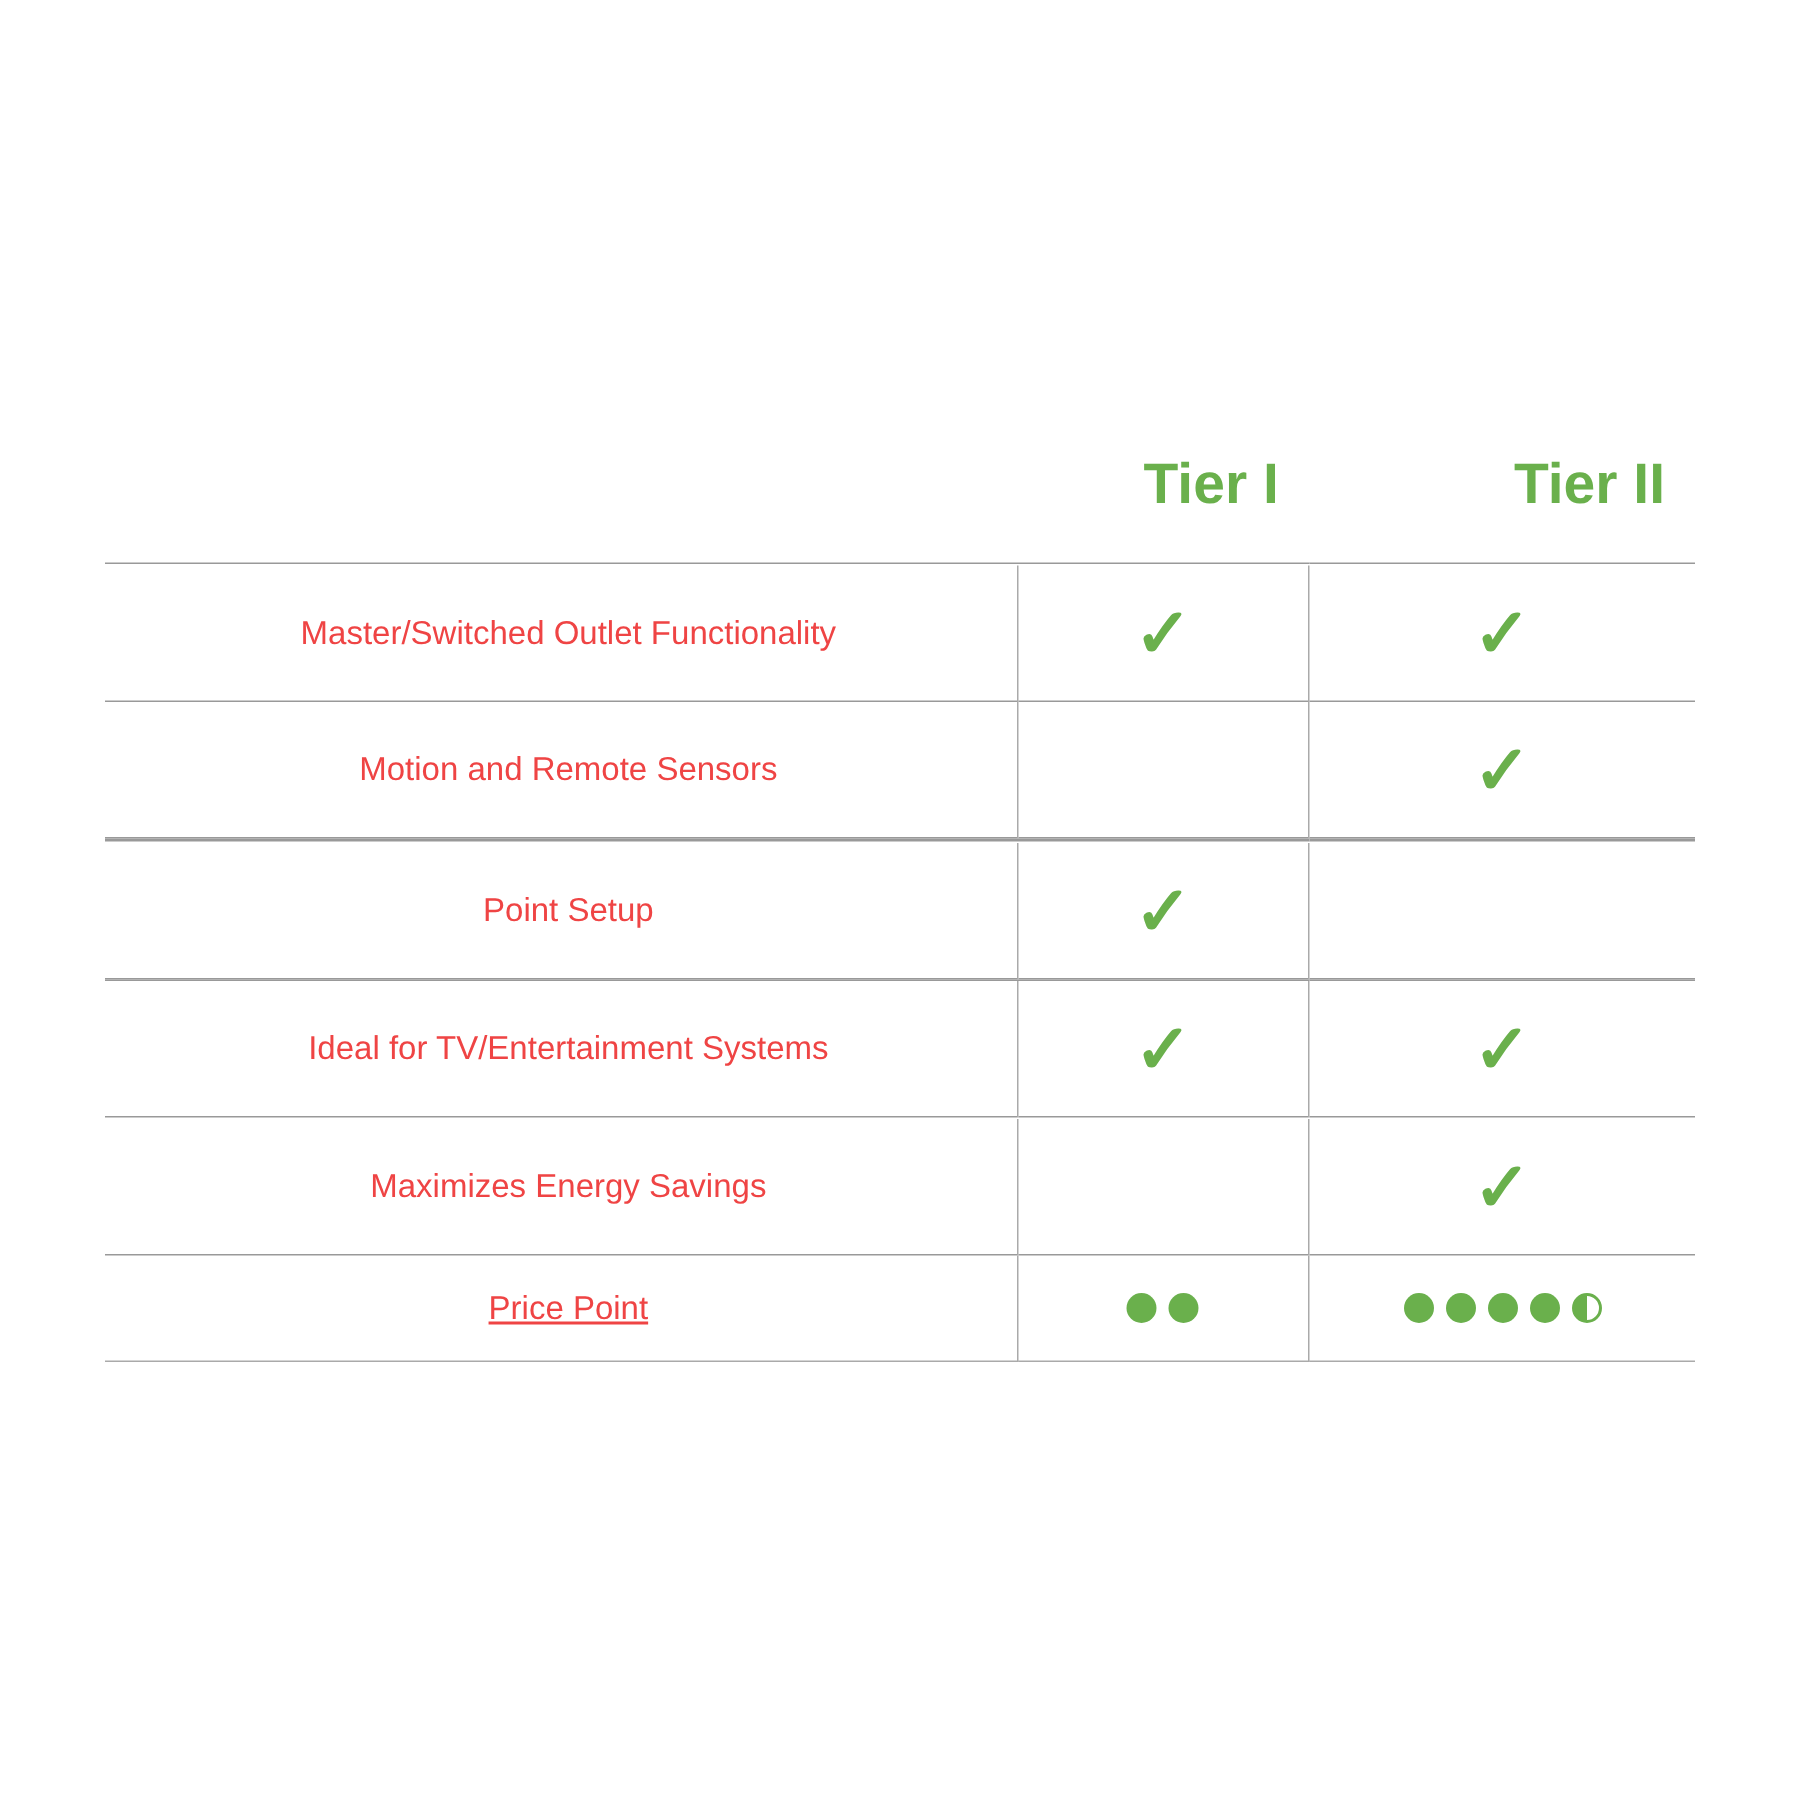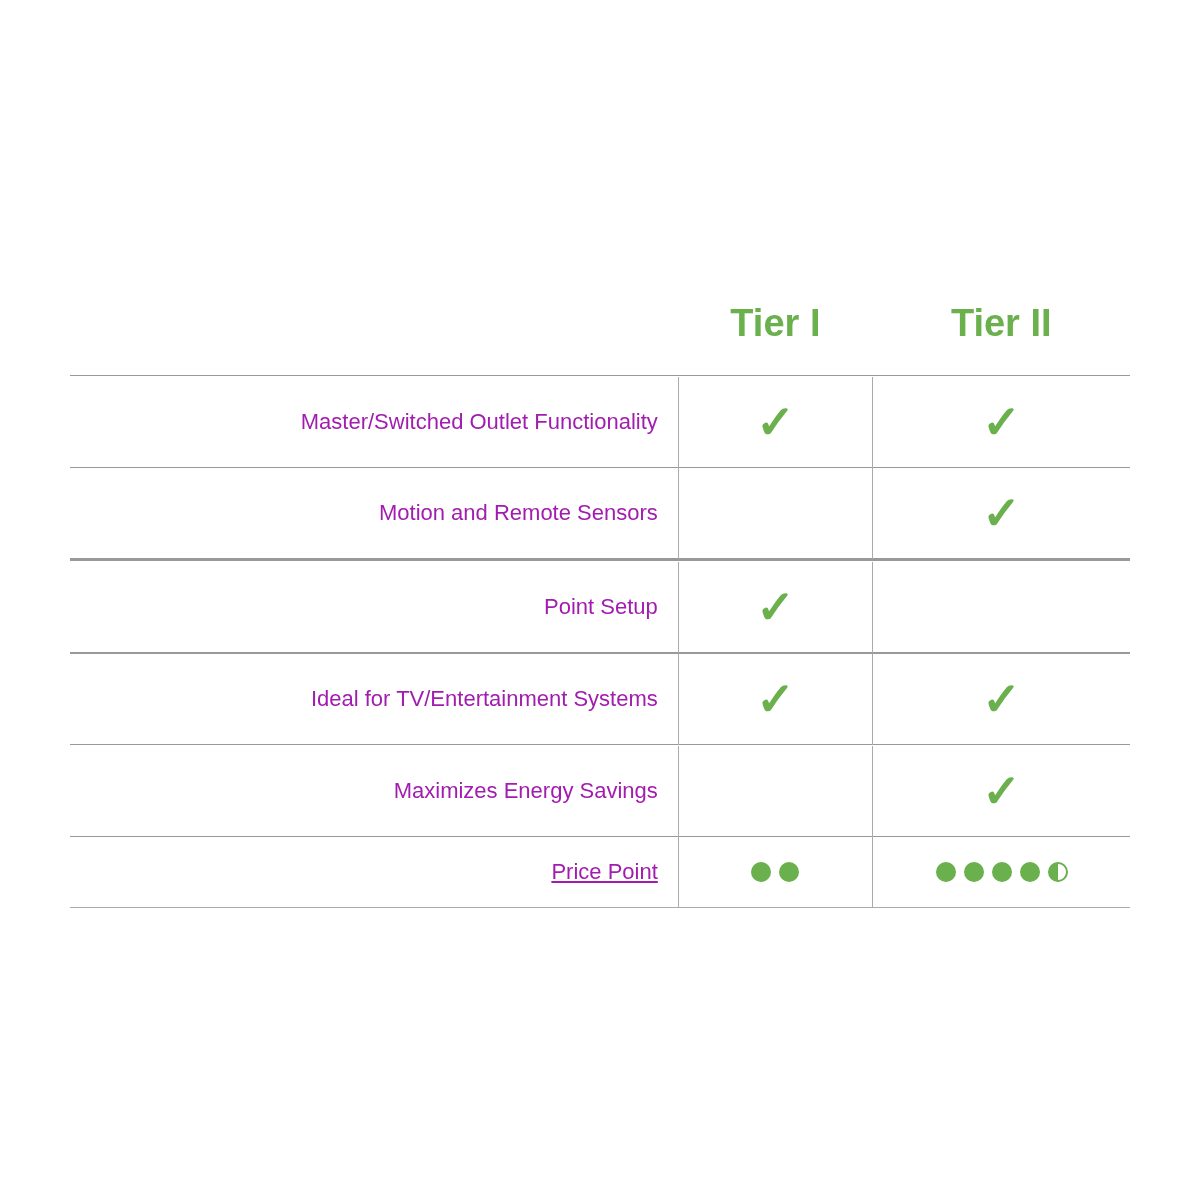--- a/index.html
+++ b/index.html
@@ -18,21 +18,21 @@
       font-family: Arial, sans-serif;
     }
 
     .comparison-table {
       width: 1060px;
       border-collapse: collapse;
     }
 
     .header-row th {
       padding: 10px 20px 30px 20px;
-      text-align: center;
+      text-align: right;
       font-size: 38px;
       font-weight: bold;
       color: #6ab04c;
       border: none;
     }
 
     .header-row th.feature-col {
       color: transparent;
     }
 
@@ -46,24 +46,24 @@
       padding: 22px 20px;
       border-left: 1.5px solid #aaa;
       border-right: 1.5px solid #aaa;
       text-align: center;
       vertical-align: middle;
     }
 
     .feature-row td.feature-col {
       border-left: none;
       border-right: 1.5px solid #aaa;
-      text-align: right;
+      text-align: center;
       padding-left: 30px;
       font-size: 22px;
-      color: #a21caf;
+      color: #ef4444;
       font-weight: 500;
     }
 
     .tier1-col {
       border-right: 1.5px solid #aaa !important;
     }
 
     .tier2-col {
       border-right: none !important;
     }

